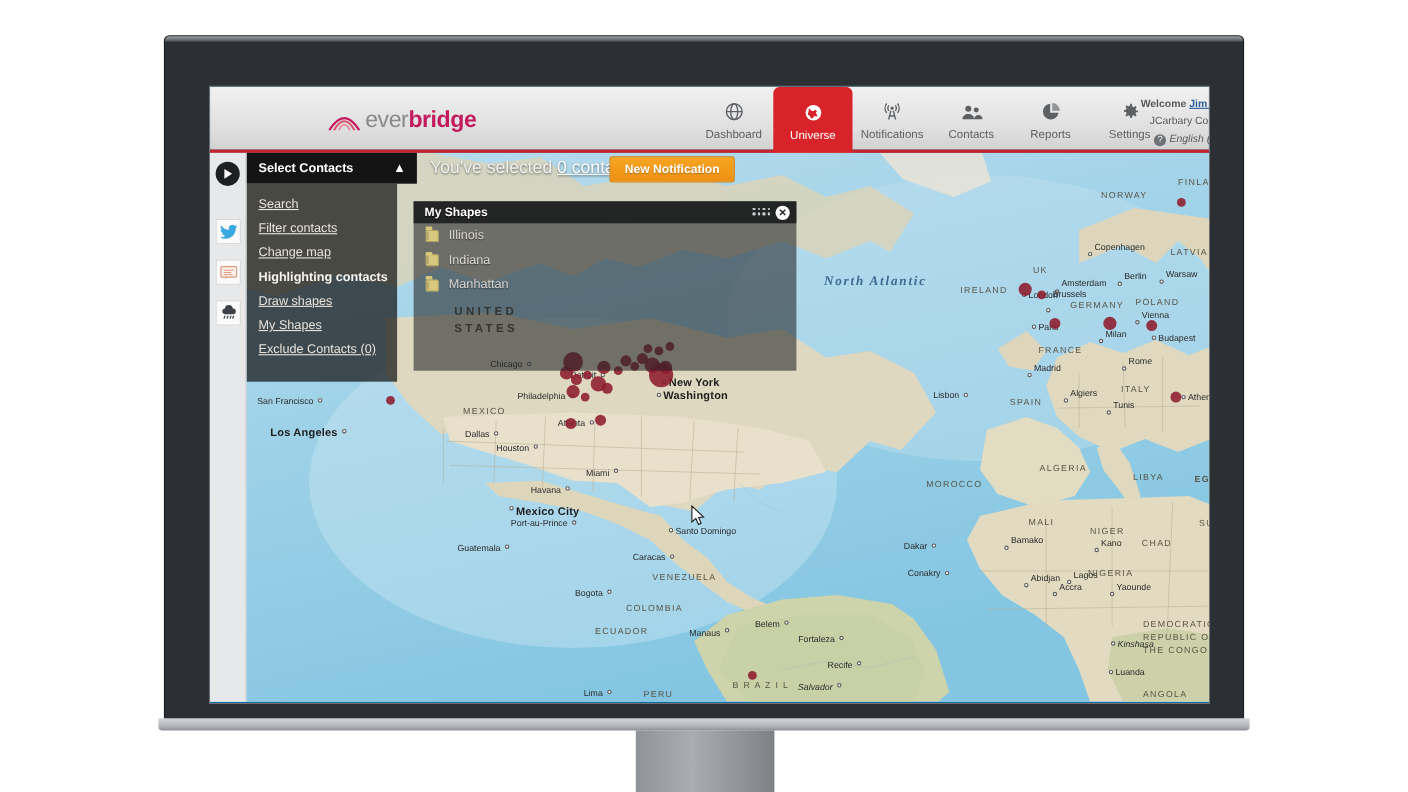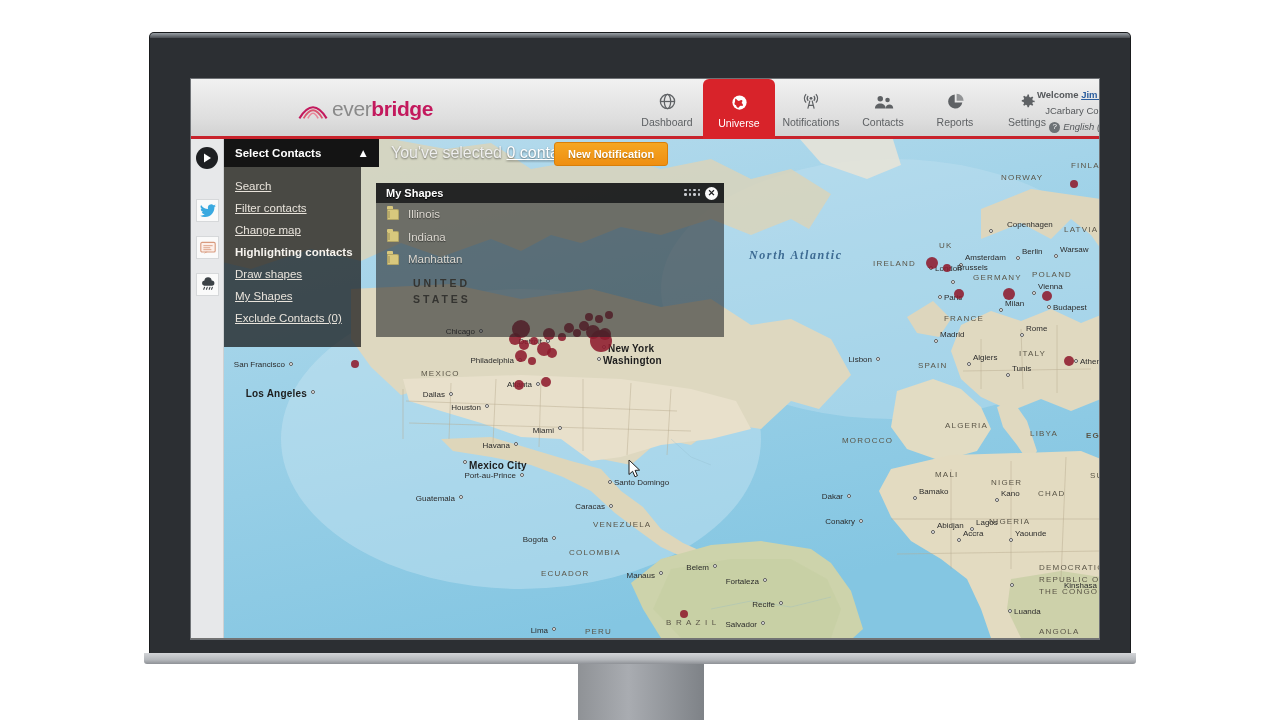--- a/index.html
+++ b/index.html
@@ -36,21 +36,21 @@
     left: 578px; top: 664px;
     width: 126px; height: 56px;
     background: linear-gradient(90deg, #8f9296, #a9acb1 40%, #7e8287);
   }
 
   
   #browser-viewport {
     position: absolute;
     left: 190px; top: 78px;
     width: 910px; height: 562px;
-    background: #737373;
+    background: #0369a1;
     overflow: hidden;
     border: 1px solid #6f7276;
   }
 
   
   #topnav {
     position: relative;
     height: 60px;
     background: linear-gradient(#f1f1f1, #dedede 70%, #d2d2d2);
     border-bottom: 3px solid #c8222b;
@@ -503,31 +503,31 @@
         <div class="mlabel m-city" style="right: 553px; top: 396px;">Bogota</div>
         <div class="cdot" style="left: 468px; top: 432px;"></div>
         <div class="mlabel m-city" style="right: 446px; top: 432px;">Manaus</div>
         <div class="cdot" style="left: 522px; top: 425px;"></div>
         <div class="mlabel m-city" style="right: 392px; top: 424px;">Belem</div>
         <div class="cdot" style="left: 572px; top: 439px;"></div>
         <div class="mlabel m-city" style="right: 342px; top: 438px;">Fortaleza</div>
         <div class="cdot" style="left: 588px; top: 462px;"></div>
         <div class="mlabel m-city" style="right: 326px; top: 461px;">Recife</div>
         <div class="cdot" style="left: 570px; top: 482px;"></div>
-        <div class="mlabel m-city" style="right: 344px; top: 481px;">Salvador</div>
+        <div class="mlabel m-city" style="right: 344px; top: 481px; font-style: italic;">Salvador</div>
         <div class="cdot" style="left: 361px; top: 488px;"></div>
         <div class="mlabel m-city" style="right: 553px; top: 487px;">Lima</div>
         <div class="cdot" style="left: 738px; top: 127px;"></div>
         <div class="mlabel m-city" style="left: 744px; top: 125px;">London</div>
         <div class="cdot" style="left: 768px; top: 124px;"></div>
         <div class="mlabel m-city" style="left: 774px; top: 114px;">Amsterdam</div>
         <div class="cdot" style="left: 760px; top: 141px;"></div>
         <div class="mlabel m-city" style="left: 766px; top: 124px;">Brussels</div>
         <div class="cdot" style="left: 798px; top: 90px;"></div>
-        <div class="mlabel m-city" style="left: 804px; top: 81px; margin-left: 12px;">Copenhagen</div>
+        <div class="mlabel m-city" style="left: 804px; top: 81px;">Copenhagen</div>
         <div class="cdot" style="left: 825px; top: 117px;"></div>
         <div class="mlabel m-city" style="left: 831px; top: 108px;">Berlin</div>
         <div class="cdot" style="left: 863px; top: 115px;"></div>
         <div class="mlabel m-city" style="left: 869px; top: 106px;">Warsaw</div>
         <div class="cdot" style="left: 747px; top: 156px;"></div>
         <div class="mlabel m-city" style="left: 753px; top: 154px;">Paris</div>
         <div class="cdot" style="left: 841px; top: 152px;"></div>
         <div class="mlabel m-city" style="left: 847px; top: 143px;">Vienna</div>
         <div class="cdot" style="left: 856px; top: 166px;"></div>
         <div class="mlabel m-city" style="left: 862px; top: 164px;">Budapest</div>
@@ -555,21 +555,21 @@
         <div class="mlabel m-city" style="left: 746px; top: 382px;">Abidjan</div>
         <div class="cdot" style="left: 766px; top: 399px;"></div>
         <div class="mlabel m-city" style="left: 772px; top: 390px;">Accra</div>
         <div class="cdot" style="left: 804px; top: 359px;"></div>
         <div class="mlabel m-city" style="left: 810px; top: 350px;">Kano</div>
         <div class="cdot" style="left: 779px; top: 388px;"></div>
         <div class="mlabel m-city" style="left: 785px; top: 379px;">Lagos</div>
         <div class="cdot" style="left: 818px; top: 399px;"></div>
         <div class="mlabel m-city" style="left: 824px; top: 390px;">Yaounde</div>
         <div class="cdot" style="left: 819px; top: 444px;"></div>
-        <div class="mlabel m-city" style="left: 873px; top: 442px;">Kinshasa</div>
+        <div class="mlabel m-city" style="left: 825px; top: 442px; font-style: italic;">Kinshasa</div>
         <div class="cdot" style="left: 817px; top: 470px;"></div>
         <div class="mlabel m-city" style="left: 823px; top: 468px;">Luanda</div>
         <div class="pin" style="width: 8px; height: 8px; left: 160px; top: 221px;"></div>
         <div class="pin" style="width: 18px; height: 18px; left: 321px; top: 181px;"></div>
         <div class="pin" style="width: 12px; height: 12px; left: 352px; top: 189px;"></div>
         <div class="pin" style="width: 10px; height: 10px; left: 373px; top: 184px;"></div>
         <div class="pin" style="width: 10px; height: 10px; left: 388px; top: 182px;"></div>
         <div class="pin" style="width: 14px; height: 14px; left: 395px; top: 186px;"></div>
         <div class="pin" style="width: 8px; height: 8px; left: 367px; top: 194px;"></div>
         <div class="pin" style="width: 22px; height: 22px; left: 399px; top: 191px;"></div>

